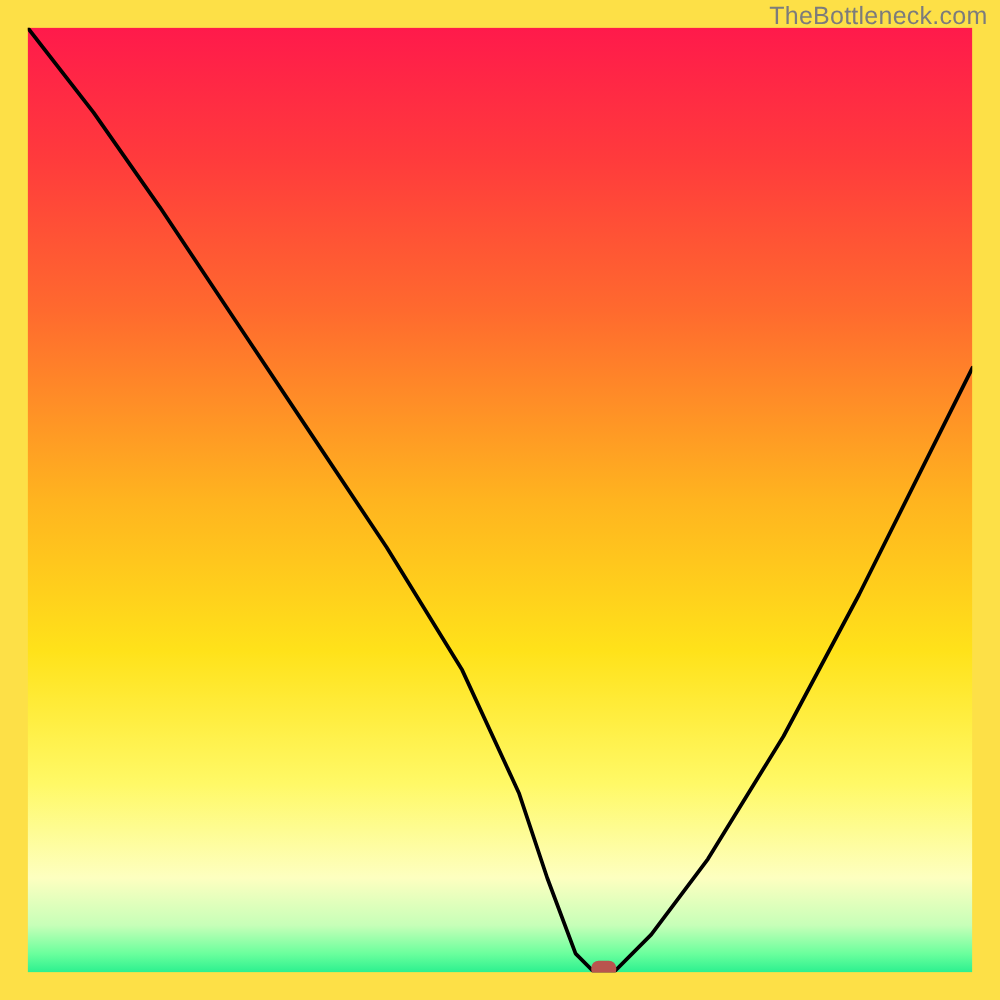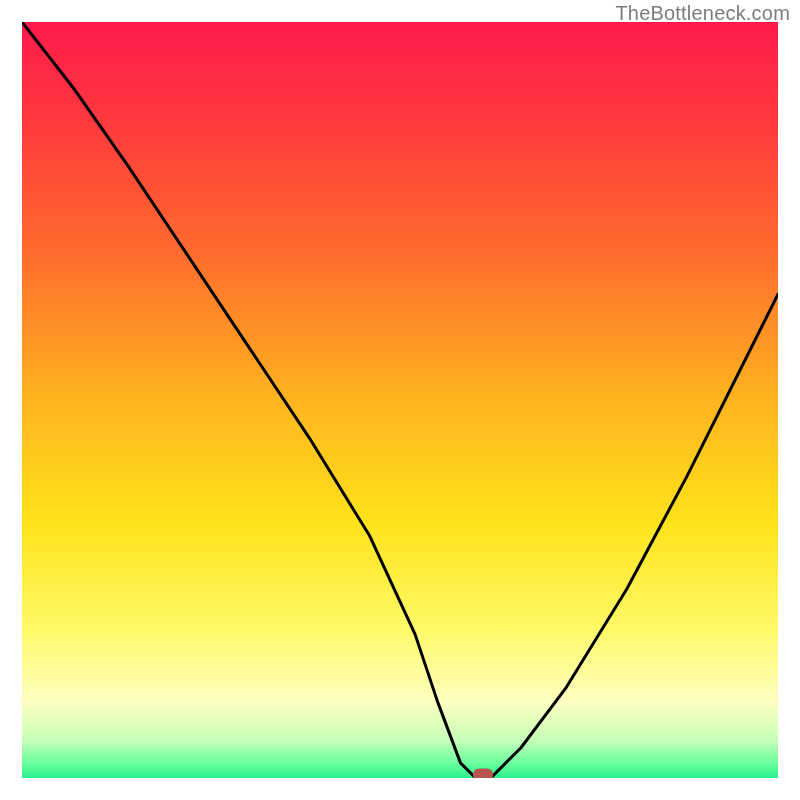--- a/index.html
+++ b/index.html
@@ -10,21 +10,21 @@
     background: #000;
     overflow: hidden;
     font-family: Arial, Helvetica, sans-serif;
   }
   .frame {
     position: absolute;
     top: 0;
     left: 0;
     width: 800px;
     height: 800px;
-    background: #ffffff;
+    background: #fde047;
   }
   .plot-area {
     position: absolute;
     top: 22px;
     left: 22px;
     width: 756px;
     height: 756px;
     overflow: hidden;
   }
   .gradient {

